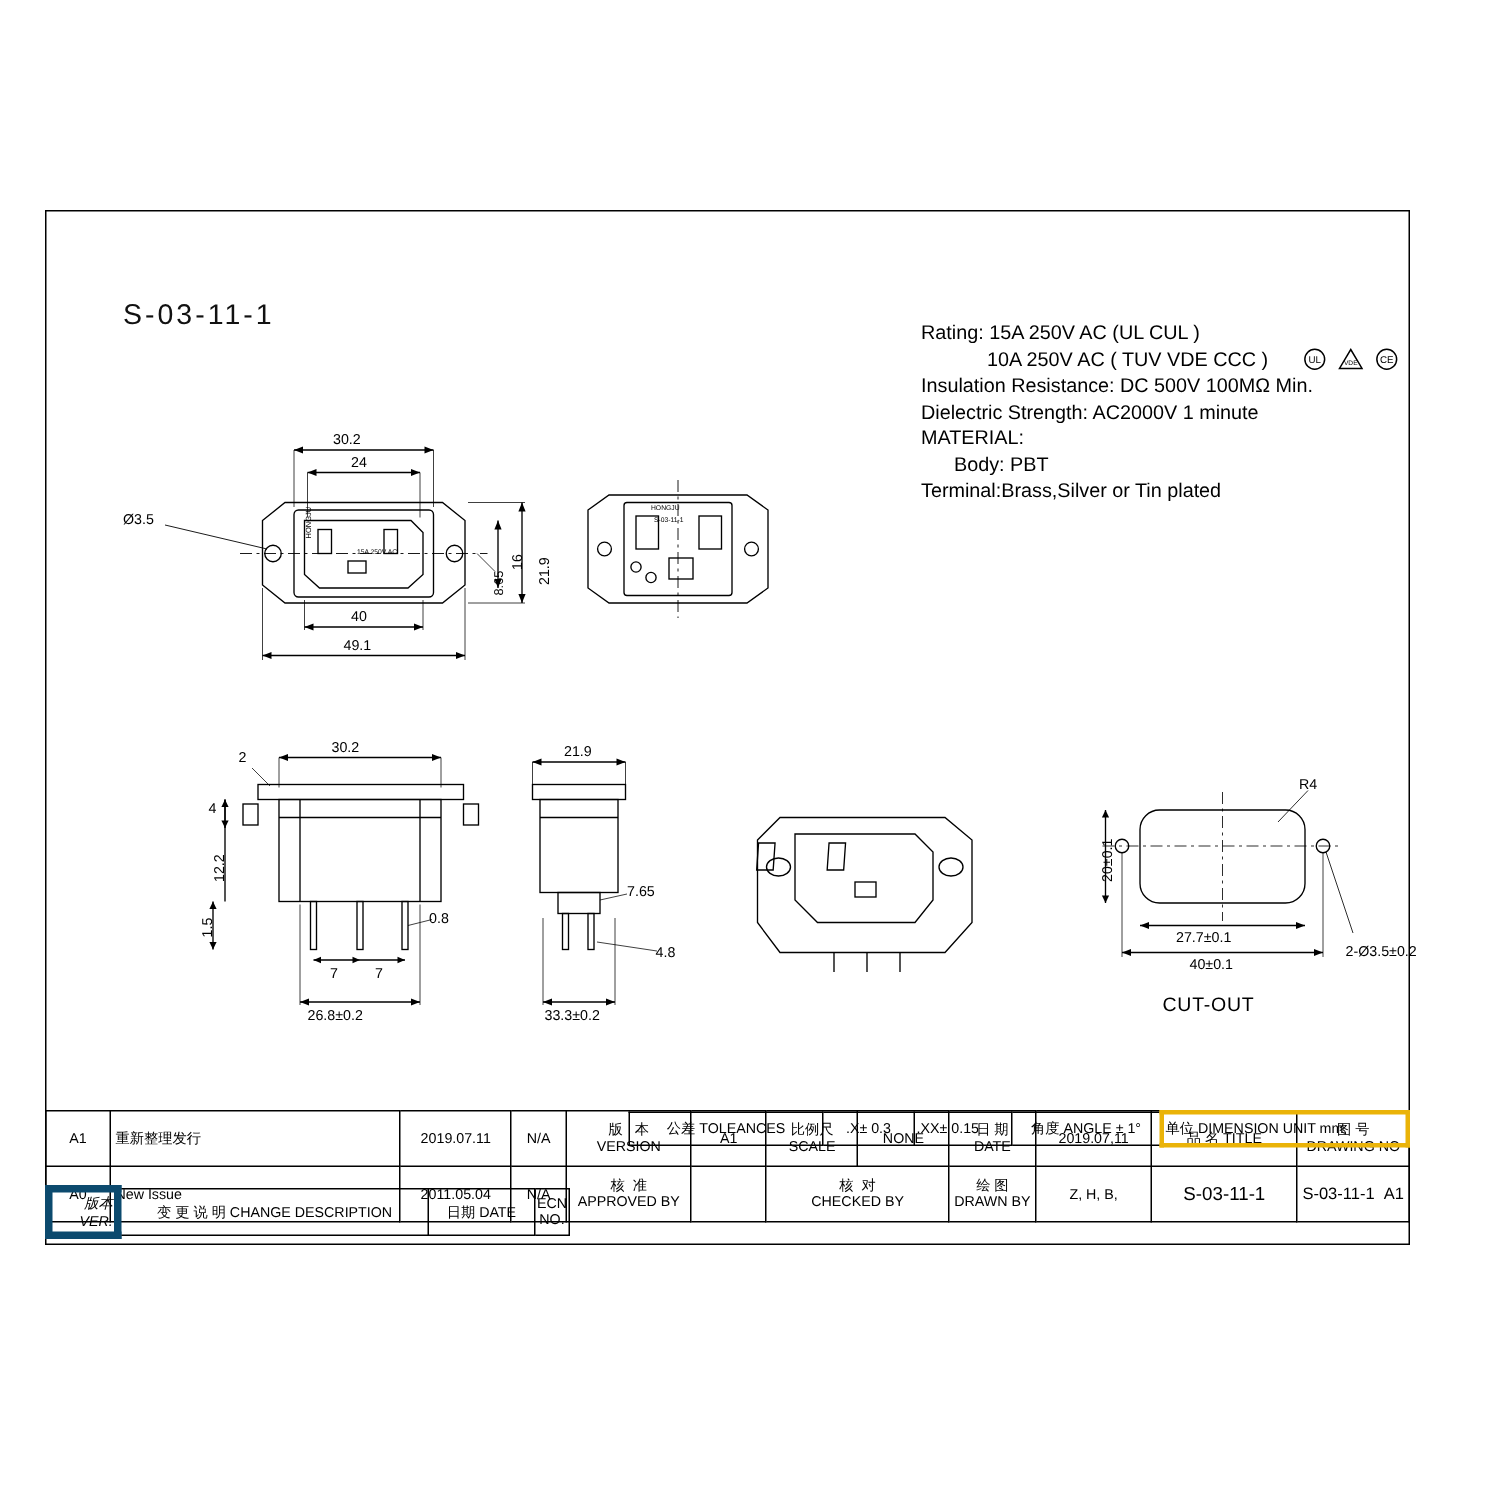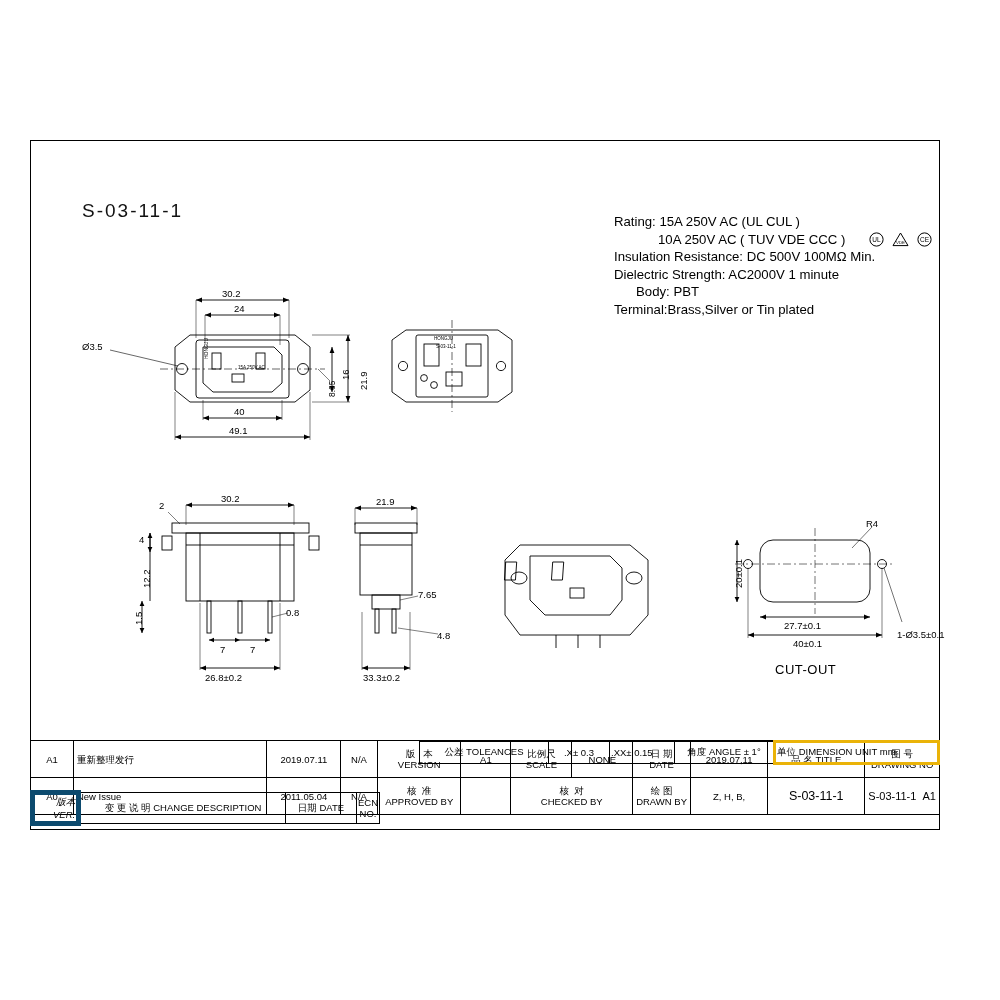--- a/index.html
+++ b/index.html
@@ -114,20 +114,21 @@
 
   <div class="frame"></div>
 
   <div class="part-no">S-03-11-1</div>
 
   <div class="specs">
     <div>Rating: 15A 250V AC (UL  CUL  )</div>
     <div><span class="indent">10A 250V AC (  TUV VDE  CCC )</span></div>
     <div>Insulation Resistance: DC 500V 100MΩ Min.</div>
     <div>Dielectric Strength: AC2000V 1 minute</div>
+    <div>MATERIAL:</div>
     <div><span class="indent2">Body: PBT</span></div>
     <div>Terminal:Brass,Silver or Tin plated</div>
   </div>
 
   <div class="cert-marks">
     <div class="mark">
       <svg width="17" height="15" viewBox="0 0 17 15">
           <circle cx="8.5" cy="7.5" r="6.6" fill="none" stroke="#000" stroke-width="1"></circle>
           <text x="8.5" y="10.3" font-size="6.5" text-anchor="middle" font-family="Liberation Sans, sans-serif">UL</text>
         </svg>
@@ -347,21 +348,21 @@
 
   <div class="dim-text" style="left:376px; top:496px;">21.9</div>
   <div class="dim-text" style="left:418px; top:589px;">7.65</div>
   <div class="dim-text" style="left:437px; top:630px;">4.8</div>
   <div class="dim-text" style="left:363px; top:672px;">33.3±0.2</div>
 
   <div class="dim-text" style="left:866px; top:518px;">R4</div>
   <div class="dim-text" style="left:784px; top:620px;">27.7±0.1</div>
   <div class="dim-text" style="left:793px; top:638px;">40±0.1</div>
   <div class="dim-text vert" style="left:733px; top:588px;">20±0.1</div>
-  <div class="dim-text" style="left:897px; top:629px;">1-Ø3.5±0.1</div>
+  <div class="dim-text" style="left:897px; top:629px;">2-Ø3.5±0.2</div>
 
   <div class="cutout-label">CUT-OUT</div>
 
   <div class="tb">
     <table>
       <tbody>
           <tr class="row-h">
         <td style="width:40px">A1</td>
         <td class="left" style="width:208px">重新整理发行</td>
         <td style="width:70px">2019.07.11</td>

